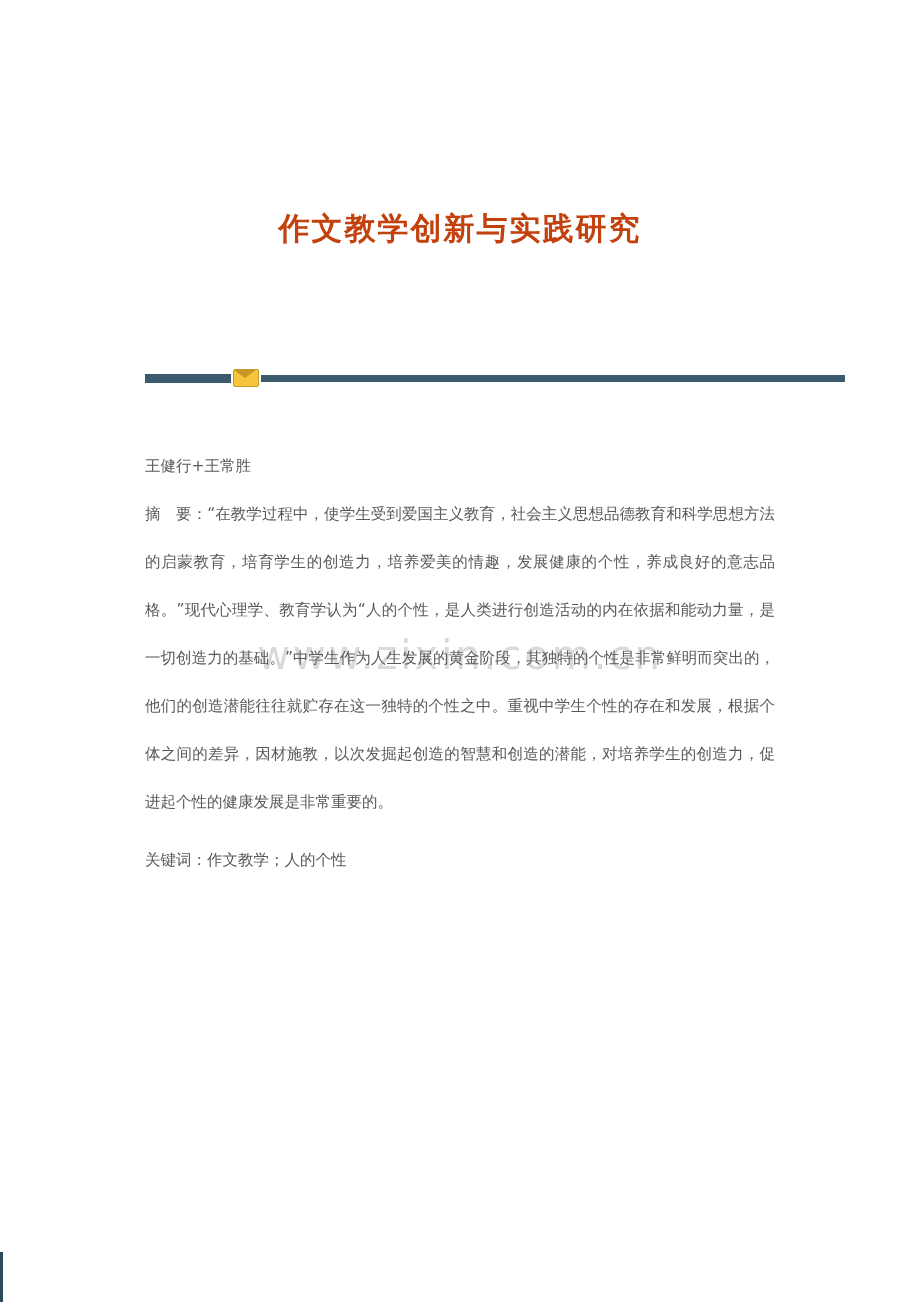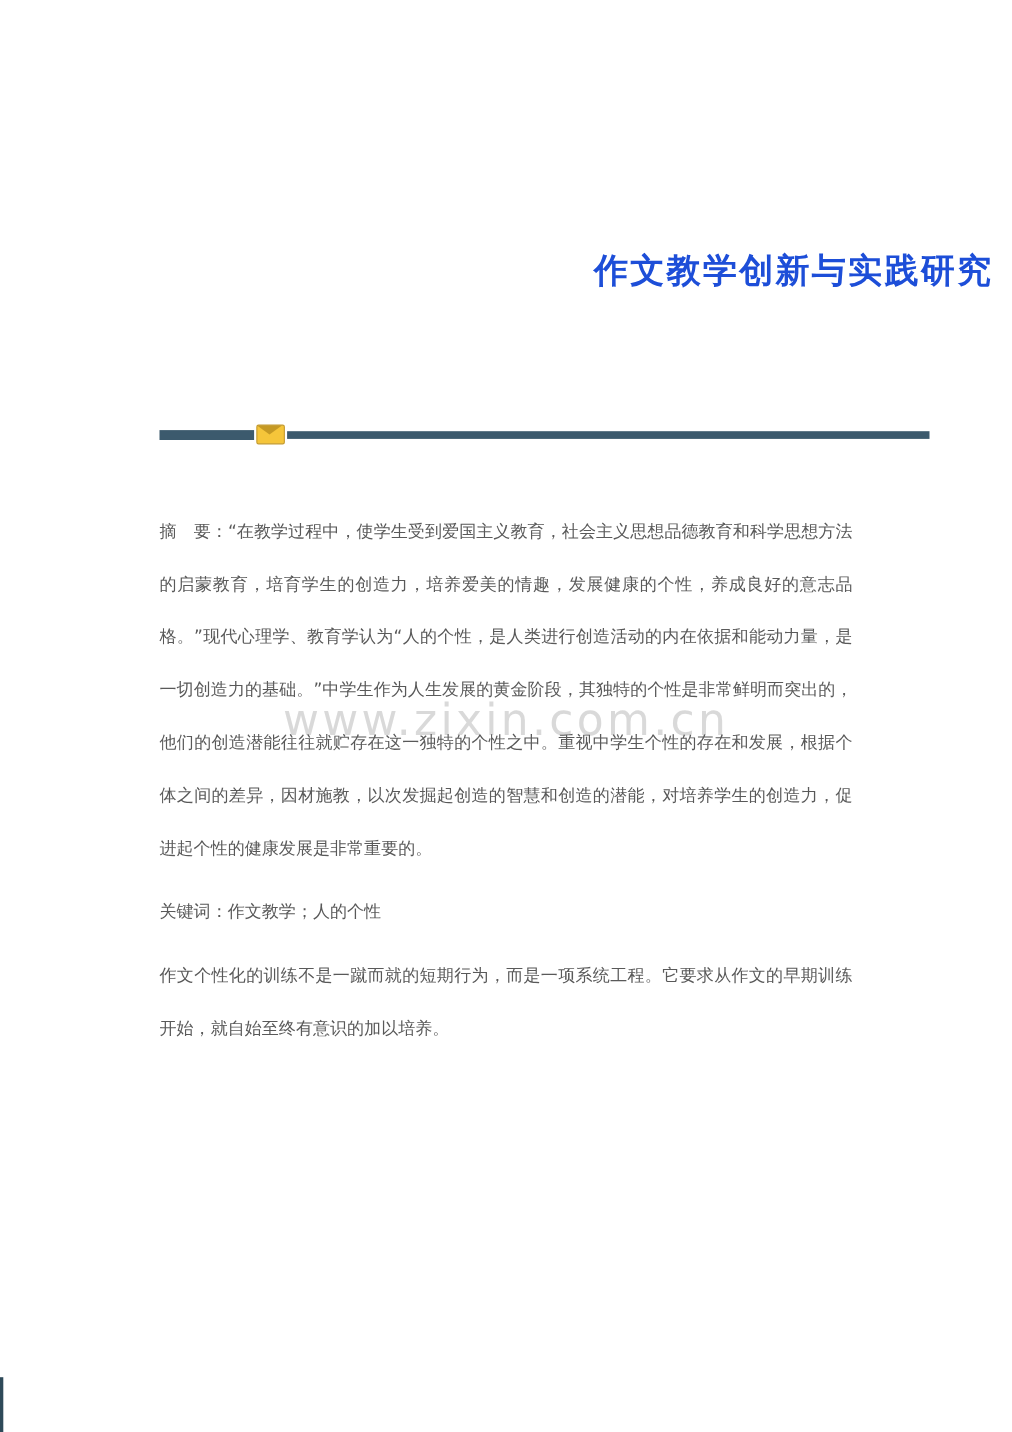--- a/index.html
+++ b/index.html
@@ -10,28 +10,28 @@
   .page {
     position: relative;
     width: 920px;
     height: 1302px;
     margin: 0 auto;
     background: #ffffff;
     overflow: hidden;
     font-family: "DejaVu Sans", "Liberation Sans", sans-serif;
   }
   .doc-title {
-    margin: 17px;
+    margin: 0;
     padding-top: 208px;
-    text-align: right;
+    text-align: center;
     font-family: "Liberation Serif", "DejaVu Serif", serif;
     font-size: 31px;
     font-weight: bold;
     letter-spacing: 2px;
-    color: #1d4ed8;
+    color: #c2410c;
   }
   .divider {
     display: flex;
     align-items: center;
     margin: 122px 75px 0 145px; 
     height: 12px;
     position: relative;
     z-index: 1;
   }
   .divider .seg-left {
@@ -109,20 +109,20 @@
 
   <div class="divider">
     <span class="seg-left"></span>
     <span class="envelope"></span>
     <span class="seg-right"></span>
   </div>
 
   <div class="watermark">www.zixin.com.cn</div>
 
   <div class="body-text">
+    <p class="authors">王健行+王常胜</p>
     <p>摘　要：“在教学过程中，使学生受到爱国主义教育，社会主义思想品德教育和科学思想方法的启蒙教育，培育学生的创造力，培养爱美的情趣，发展健康的个性，养成良好的意志品格。”现代心理学、教育学认为“人的个性，是人类进行创造活动的内在依据和能动力量，是一切创造力的基础。”中学生作为人生发展的黄金阶段，其独特的个性是非常鲜明而突出的，他们的创造潜能往往就贮存在这一独特的个性之中。重视中学生个性的存在和发展，根据个体之间的差异，因材施教，以次发掘起创造的智慧和创造的潜能，对培养学生的创造力，促进起个性的健康发展是非常重要的。</p>
     <p>关键词：作文教学；人的个性</p>
-    <p>作文个性化的训练不是一蹴而就的短期行为，而是一项系统工程。它要求从作文的早期训练开始，就自始至终有意识的加以培养。</p>
   </div>
 
   <div class="edge-mark"></div>
 
 </div>
 
 </body></html>

